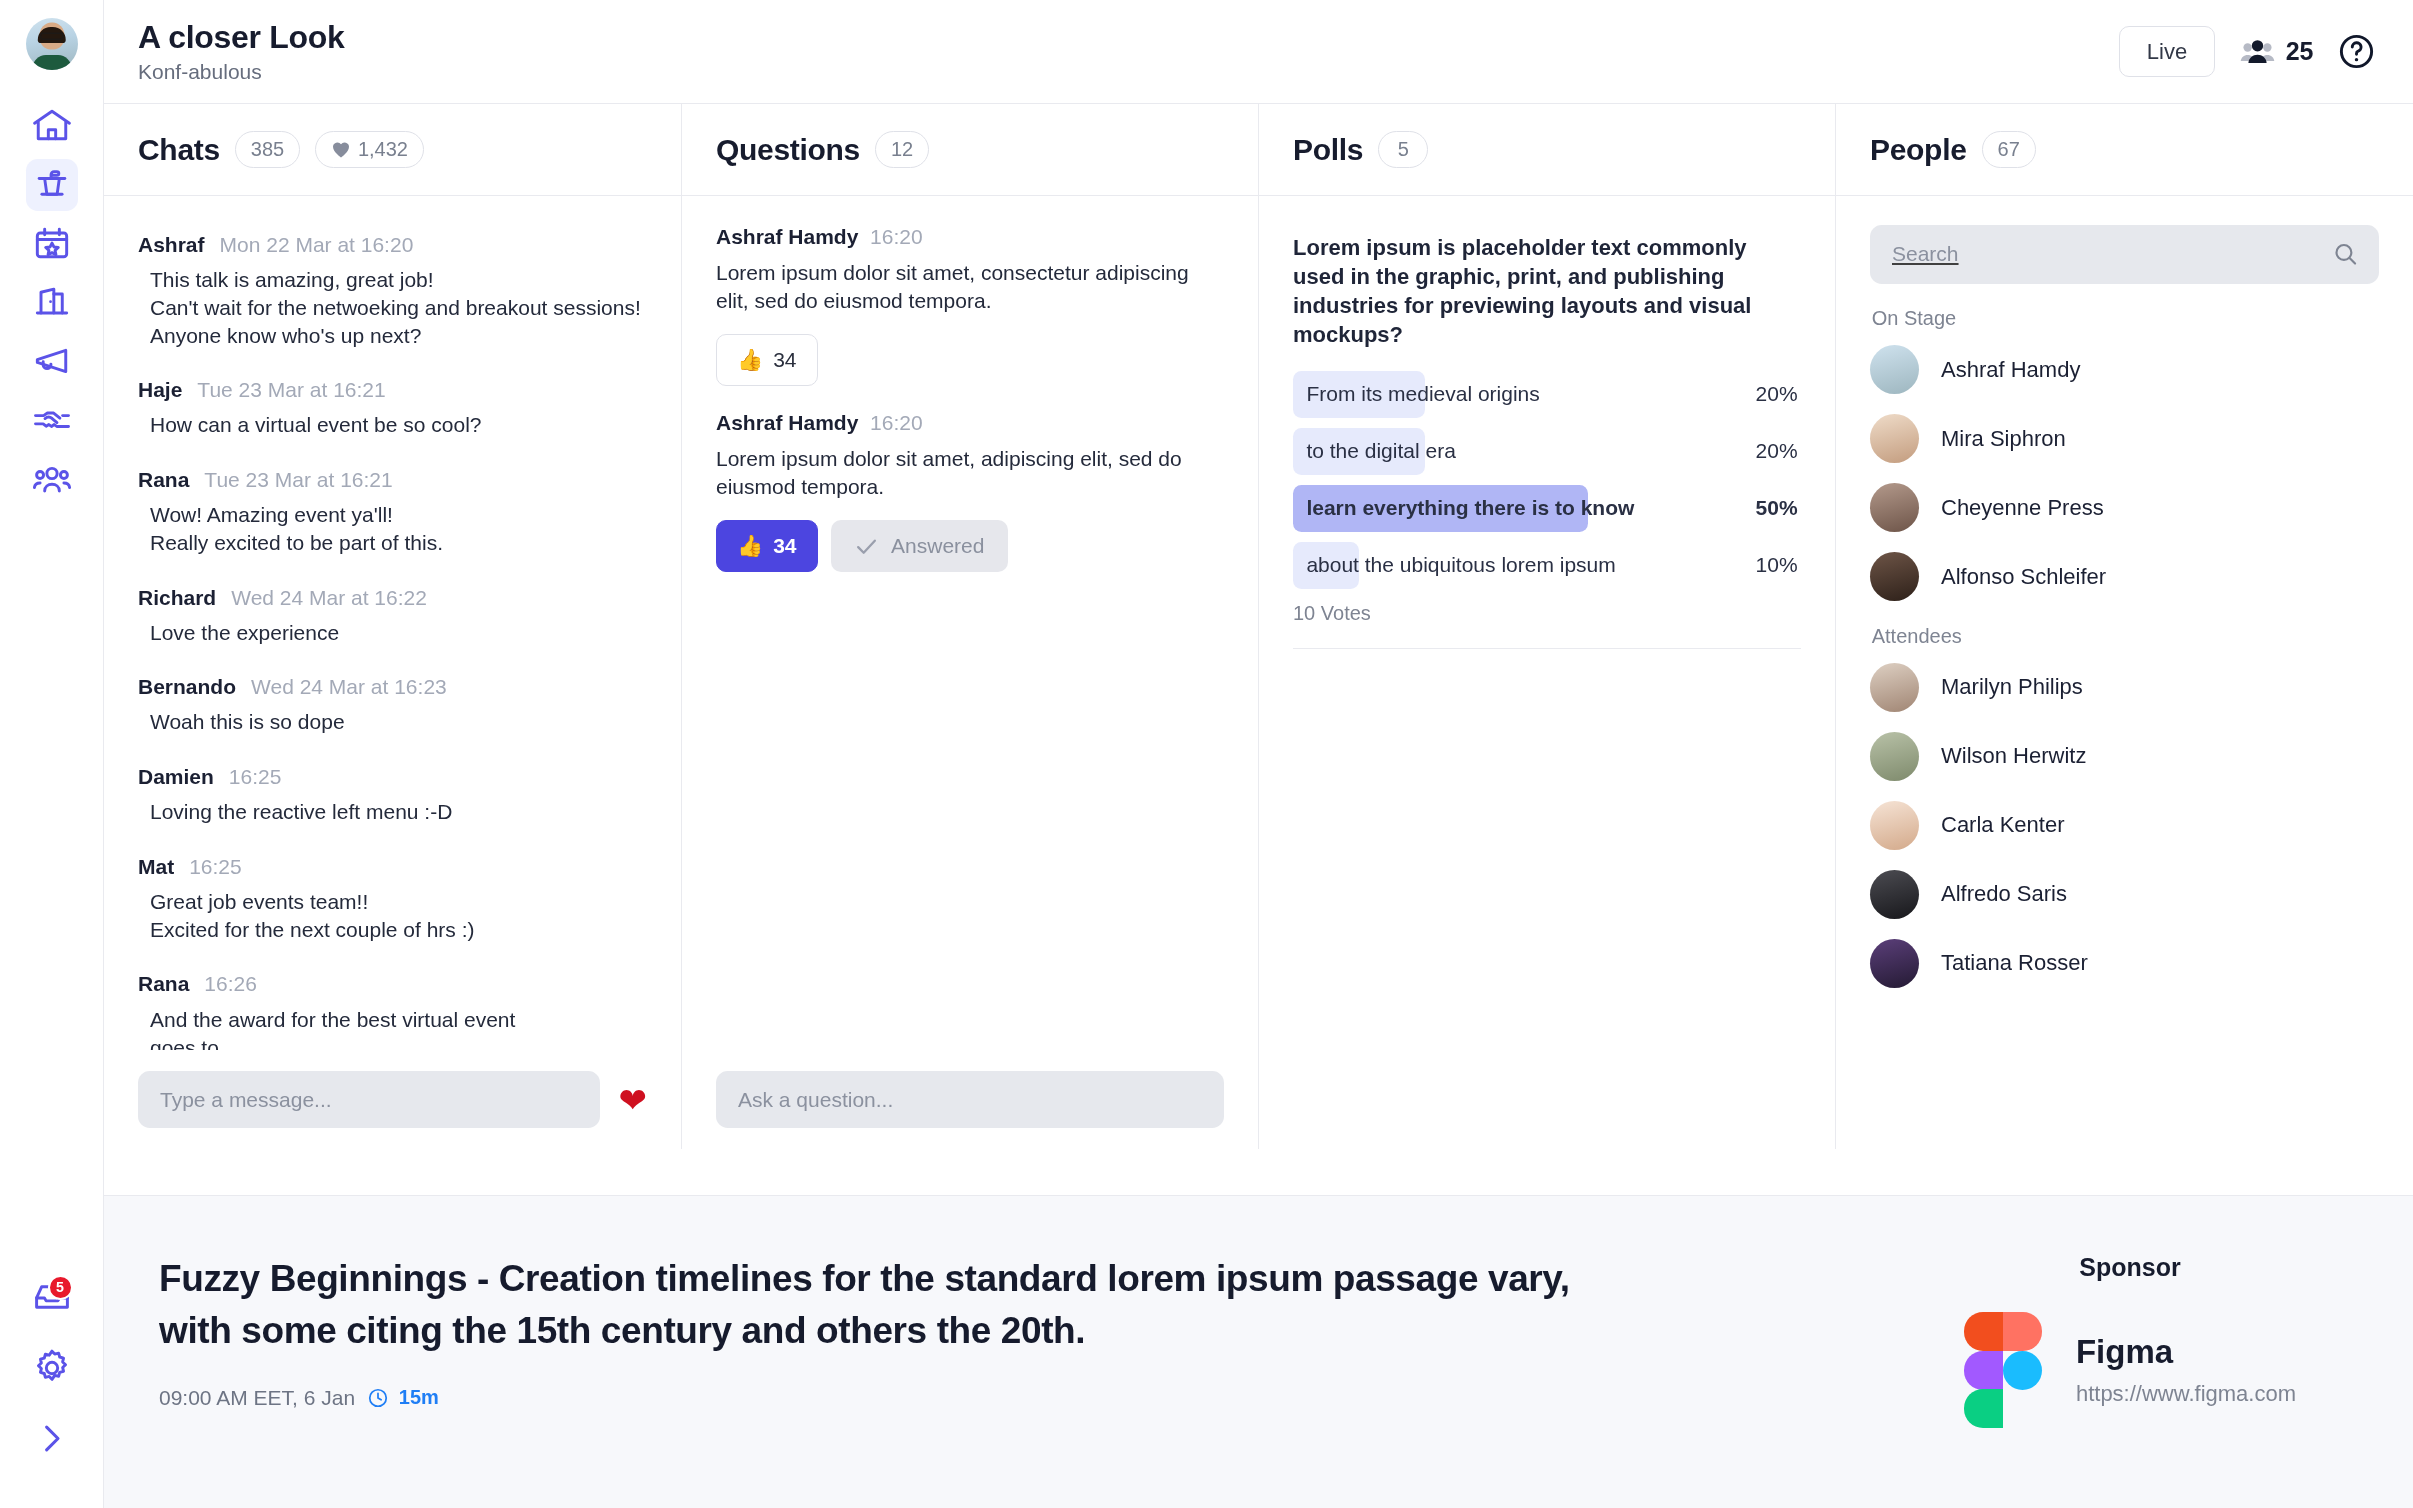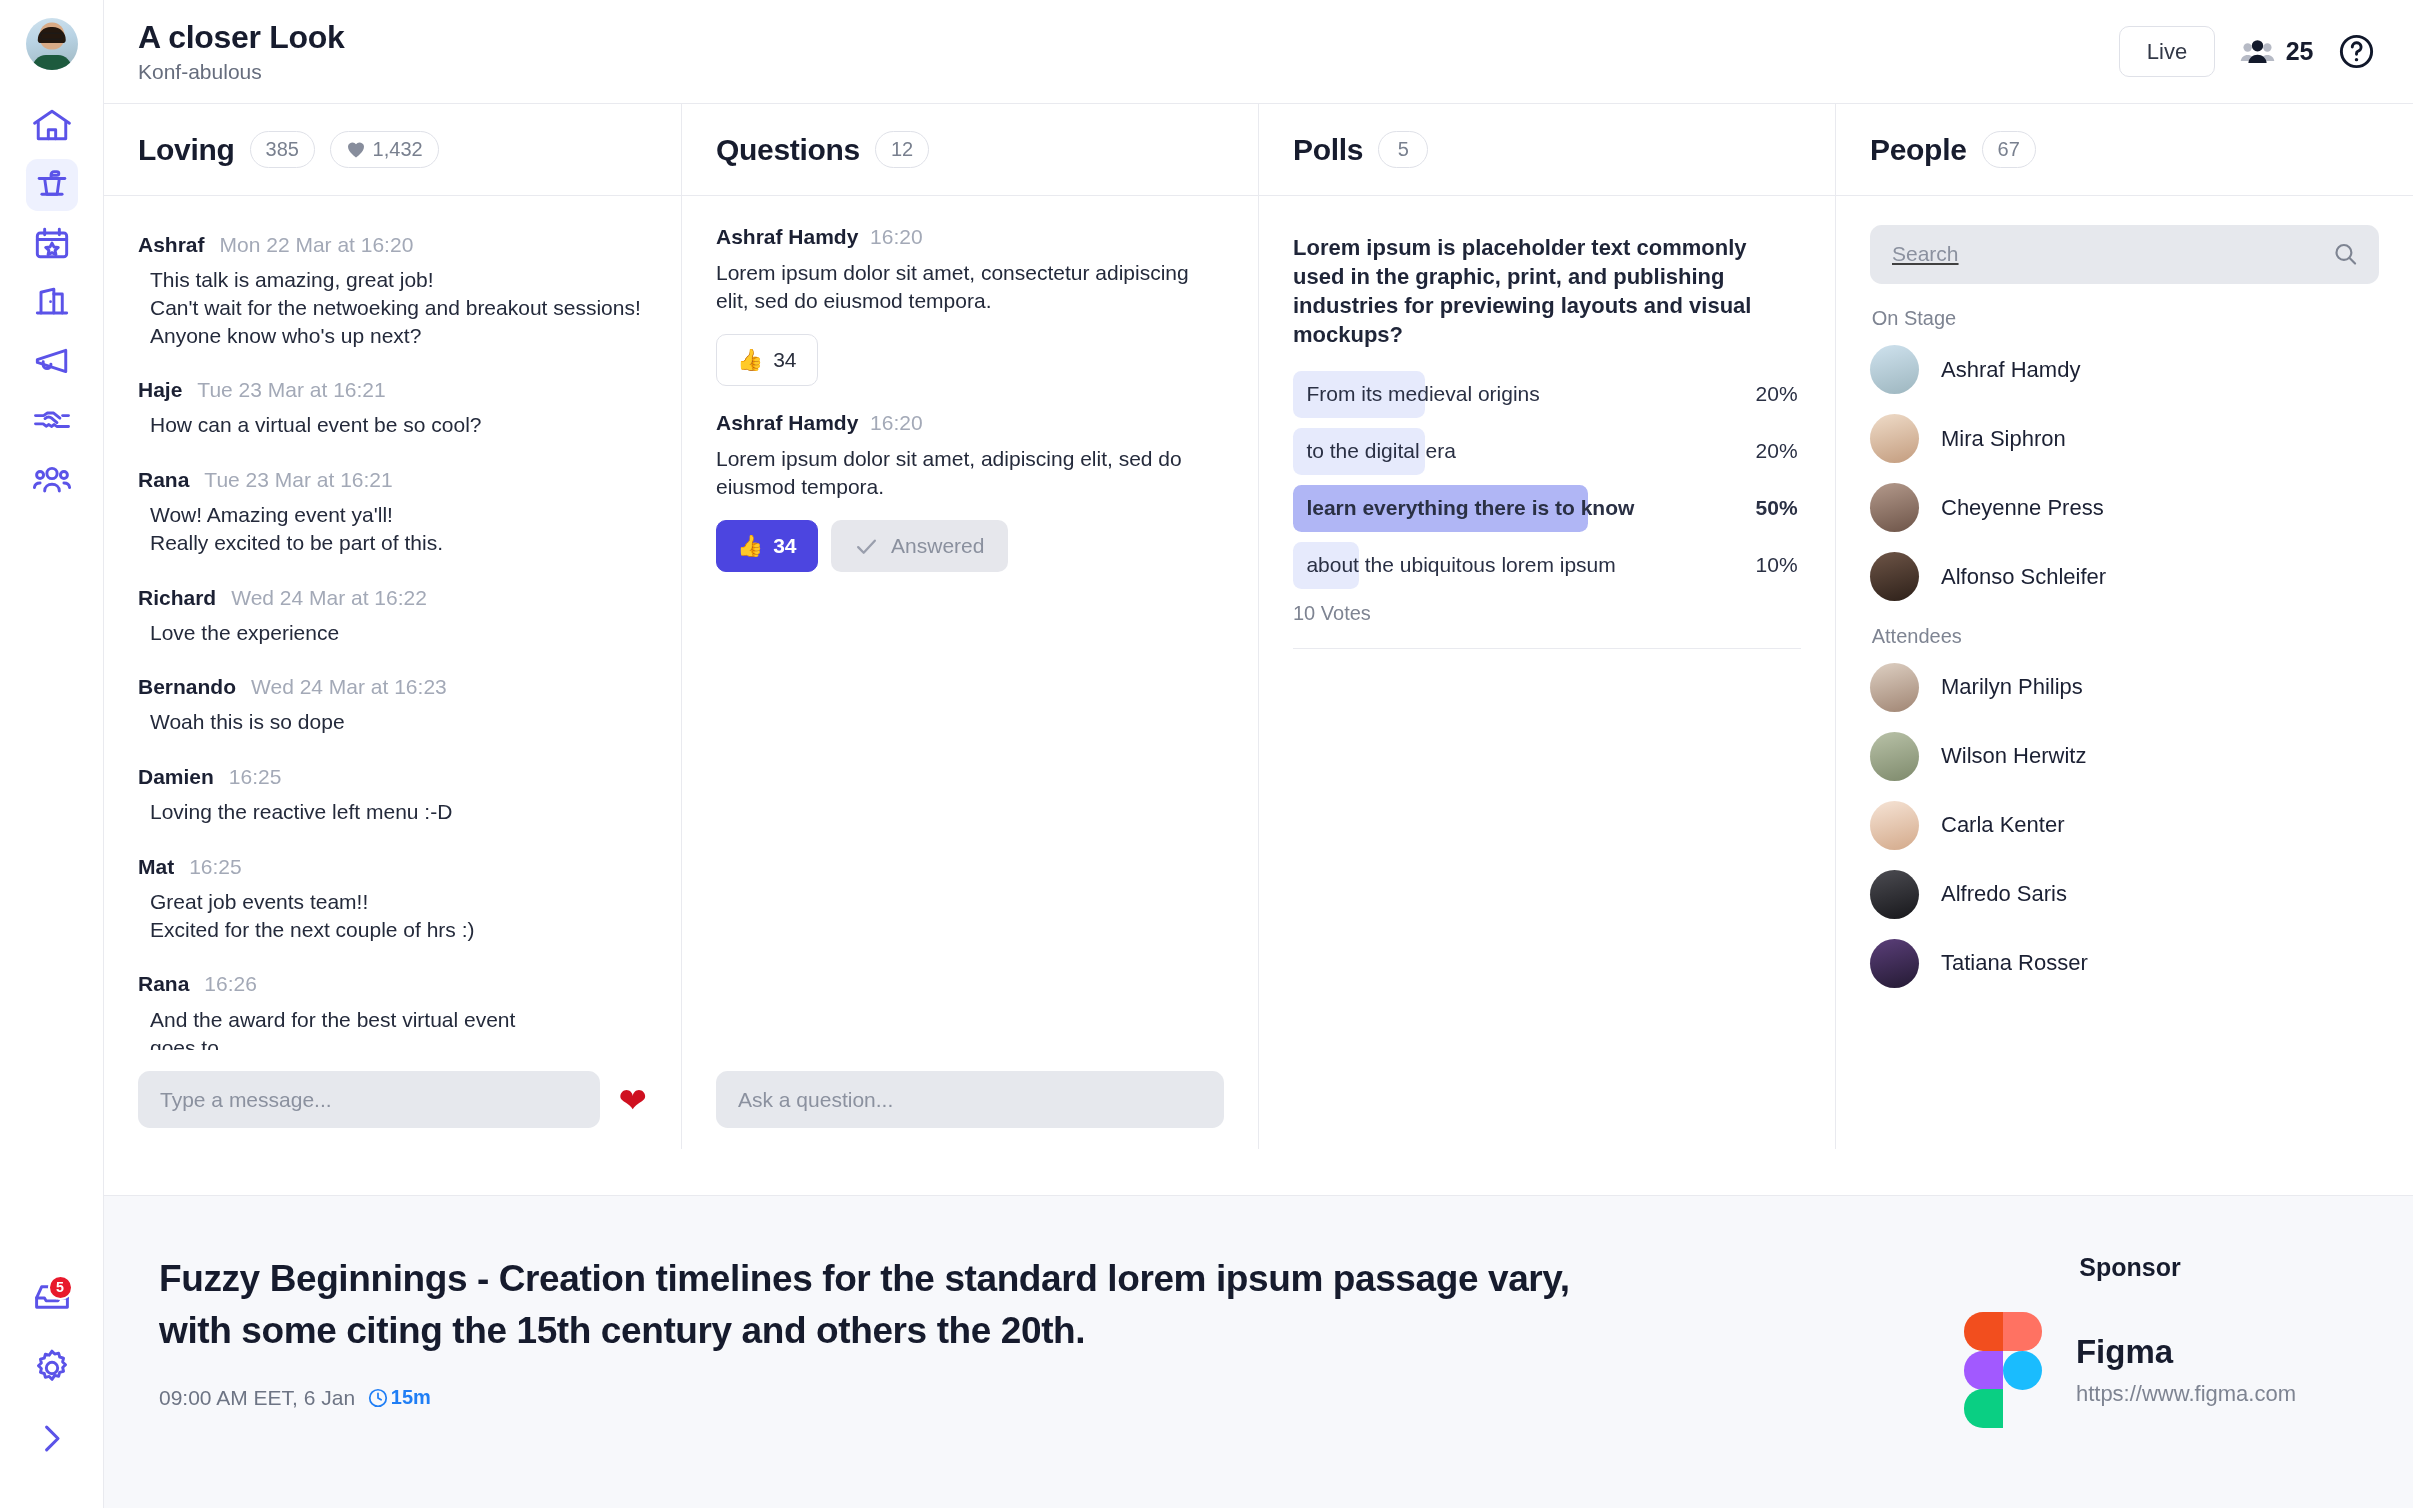--- a/index.html
+++ b/index.html
@@ -159,21 +159,21 @@
 
   
   .footer {
     flex: 0 0 313px; background: #f7f8fb; border-top: 0.8px solid #e9eaef;
     display: flex; align-items: flex-start; padding: 57px 50px 0 55px; margin-top: 46px;
   }
   .session { max-width: 1492px; }
   .session-title { font-size: 37px; line-height: 52px; font-weight: 700; letter-spacing:-0.4px; color:#161b2d; }
   .session-meta { display: flex; align-items: center; gap: 11.7px; margin-top: 28.5px; }
   .session-time { font-size: 21px; color: #6d7484; }
-  .dur { display:flex; align-items:center; gap: 2px; color:#1f7ef5; font-size: 20px; font-weight: 600; }
+  .dur { display:flex; align-items:center; gap: 10px; color:#1f7ef5; font-size: 20px; font-weight: 600; }
   .sponsor { margin-left: auto; display: flex; flex-direction: column; align-items: center; padding-right: 67px; }
   .sponsor-label { font-size: 25px; font-weight: 700; color: #171c2e; margin-bottom: 30px; }
   .sponsor-row { display: flex; align-items: center; gap: 35px; }
   .figma-logo { width: 77px; height: 116px; position: relative; flex: 0 0 77px; }
   .fg { position: absolute; }
   .sponsor-name { font-size: 33px; font-weight: 700; color: #171c2e; margin-bottom: 10px; }
   .sponsor-url { font-size: 22px; color: #7e8492; }
 
   svg { display: block; }
 </style>
@@ -320,21 +320,21 @@
             <circle cx="12" cy="17" r="1.05" fill="#10172a" stroke="none"></circle>
           </svg>
         </span>
       </div>
     </div>
 
     <div class="panels">
 
       <div class="panel panel-chats">
         <div class="panel-head">
-          <span class="panel-title">Loving</span>
+          <span class="panel-title">Chats</span>
           <span class="pill">385</span>
           <span class="pill">
             <span>
               <svg width="20" height="18.4" viewBox="0 0 24 22">
                   <path d="M12 21S2.4 14.6 2.4 8.2A5.3 5.3 0 0 1 12 5.1 5.3 5.3 0 0 1 21.6 8.2C21.6 14.6 12 21 12 21z" fill="#878d9c"></path>
                 </svg>
             </span>
             <span>1,432</span>
           </span>
         </div>

